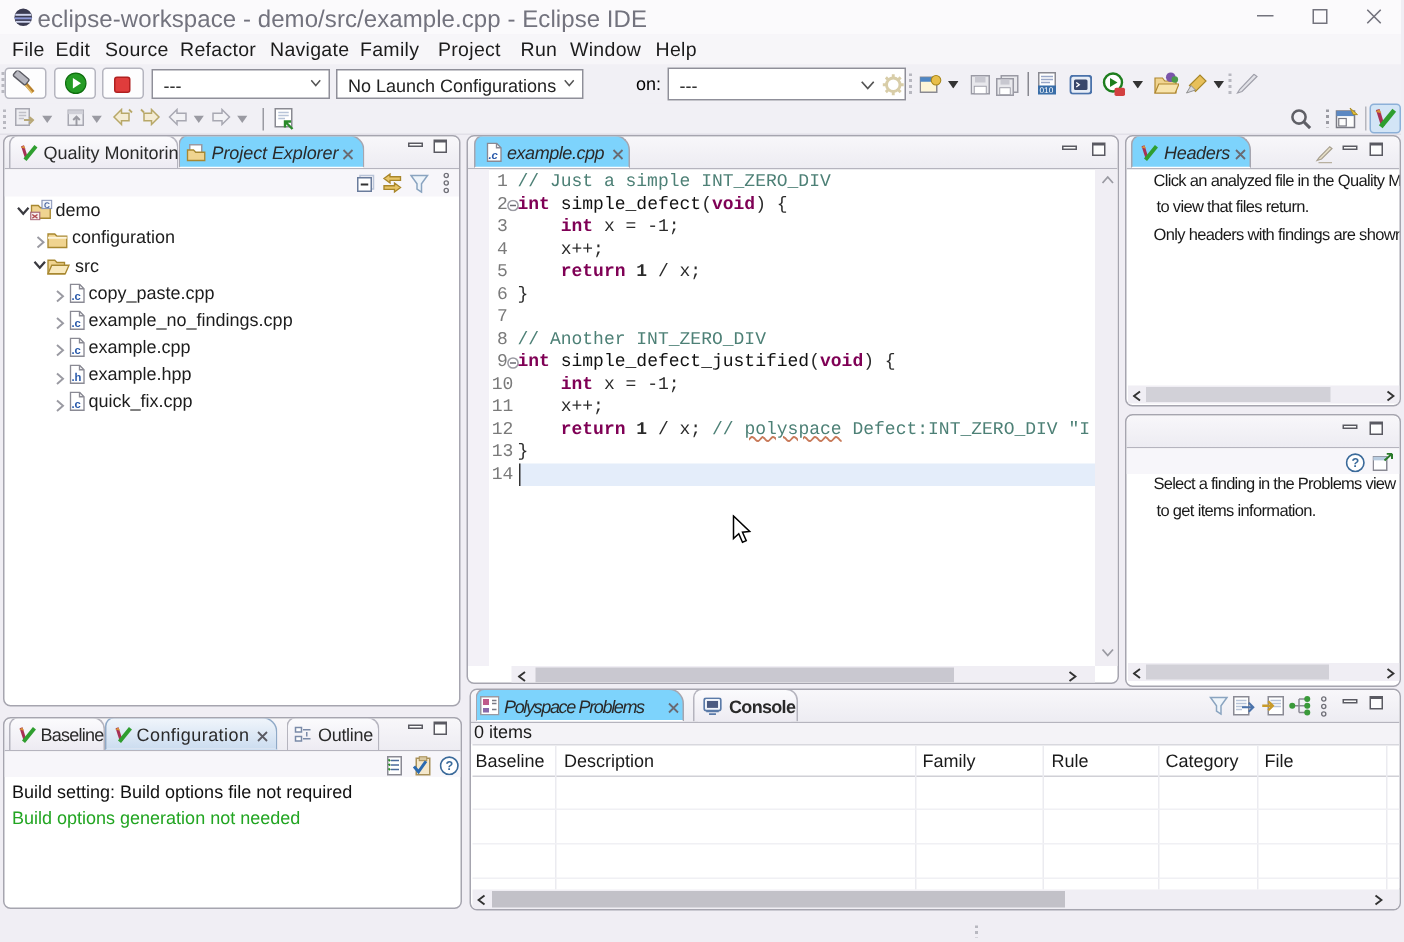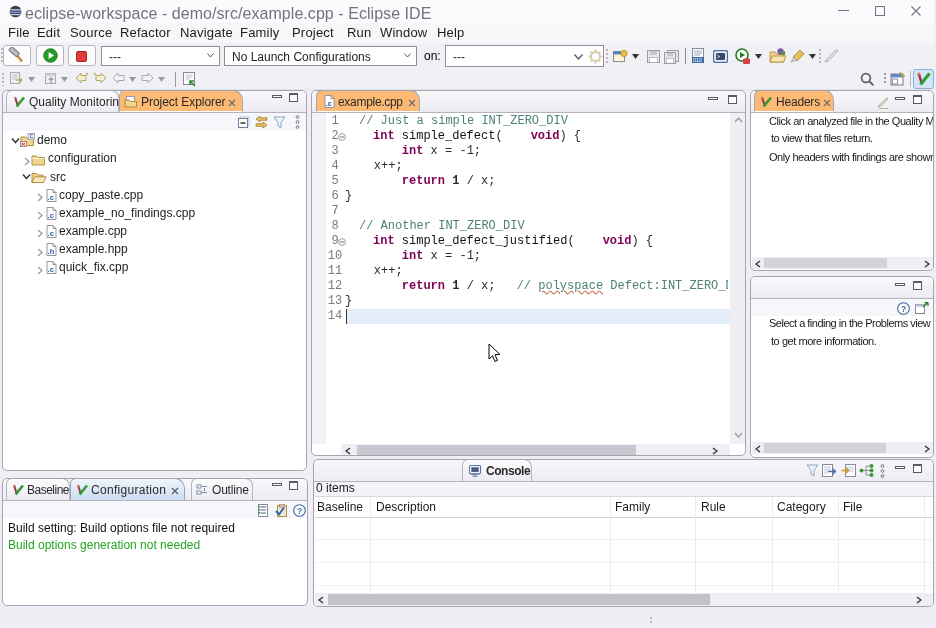--- a/index.html
+++ b/index.html
@@ -17,28 +17,28 @@
   .menuitem { position:absolute; top:2px; }
   #toolbar1 { left:0; top:43px; width:934px; height:26px; background:#f1f0f5; }
   #toolbar2 { left:0; top:69px; width:934px; height:21px; background:#f1f0f5; border-bottom:1px solid #e2e0e8; }
   .tbtn { position:absolute; background:#fdfdfe; border:1px solid #b5b5bf; border-radius:3px; }
   .combo { position:absolute; background:#fff; border:1px solid #8f8f99; font-size:12px; color:#222; }
   .combo .arr { position:absolute; right:5px; top:6px; width:7px; height:5px; }
   
   .panel { position:absolute; background:#fff; border:1px solid #a6a5af; border-radius:5px; overflow:hidden; }
   .phead { position:absolute; left:0; top:0; right:0; height:22px; background:linear-gradient(#f8f7fa,#edecf2); border-bottom:1px solid #b5b4be; border-radius:5px 5px 0 0; }
   .tab { position:absolute; top:-1px; height:22px; font-size:12px; color:#2a2a2a; white-space:nowrap; }
-  .tab.active { background:#fdba74; border:1px solid #a6a5af; border-bottom:1px solid #fff; border-radius:6px 10px 0 0; }
+  .tab.active { background:#7dd3fc; border:1px solid #a6a5af; border-bottom:1px solid #fff; border-radius:6px 10px 0 0;font-style:italic; }
   .tab.inactive { border:1px solid #b5b4be; border-bottom:none; border-radius:6px 8px 0 0; background:linear-gradient(#fbfbfd,#edebf2); }
   .tab.focus { background:linear-gradient(#f0f5fb,#ccddf0); border:1px solid #8fa9c7; border-bottom:1px solid #cfe0f2; border-radius:6px 10px 0 0; }
   .tablabel { position:absolute; top:4px; }
   .mono { font-family:"Liberation Mono", monospace; }
-  .kw { color:#7f0055; font-weight:bold;margin-left:28px; }
+  .kw { color:#7f0055; font-weight:bold; }
   .fn { color:#111; font-weight:normal; }
-  .cm { color:#4d8076;margin-left:14px; }
+  .cm { color:#4d8076; }
   .scrollh { position:absolute; background:#f0eef4; }
   .thumb { position:absolute; background:#c9c8d0; }
 </style>
 </head>
 <body>
   <div class="abs" id="titlebar"></div>
   <svg class="abs" style="left:9px;top:5px" width="13" height="13" viewBox="0 0 16 16">
     <circle cx="8" cy="8" r="7.2" fill="#3b3b52"></circle>
     <rect x="1.5" y="5.2" width="13" height="1.6" fill="#cfd4ee"></rect>
     <rect x="1" y="8.1" width="14" height="1.6" fill="#8f9ad8"></rect>
@@ -85,21 +85,21 @@
     <div class="tbtn" style="left:68px;top:2px;width:28px;height:21px"></div>
     <div class="abs" style="left:76px;top:8px;width:11px;height:11px;background:#e03c3c;border:1px solid #b02020;border-radius:2px"></div>
 
     <div class="combo" style="left:101px;top:3px;width:119px;height:20px">
       <span style="position:absolute;left:7px;top:3px">---</span>
       <svg class="arr" viewBox="0 0 7 5">
         <path d="M0.5 0.5 L3.5 4 L6.5 0.5" stroke="#555" fill="none"></path>
       </svg>
     </div>
 
-    <div class="combo" style="left:224px;top:3px;width:193px;height:20px">
+    <div class="combo" style="left:224px;top:3px;width:165px;height:20px">
       <span style="position:absolute;left:7px;top:3px">No Launch Configurations</span>
       <svg class="arr" viewBox="0 0 7 5">
         <path d="M0.5 0.5 L3.5 4 L6.5 0.5" stroke="#555" fill="none"></path>
       </svg>
     </div>
     <span class="abs" style="left:424px;top:6px;font-size:12px;color:#000000">on:</span>
 
     <div class="combo" style="left:445px;top:2px;width:159px;height:22px">
       <span style="position:absolute;left:7px;top:4px">---</span>
       <svg class="abs" style="left:128px;top:8px" width="9" height="6" viewBox="0 0 9 6">
@@ -472,21 +472,21 @@
     <svg class="abs" style="left:146px;top:25px" width="13" height="13" viewBox="0 0 13 13">
       <circle cx="6.5" cy="6.5" r="5.8" fill="#fff" stroke="#3a6a9a" stroke-width="1.1"></circle>
       <text x="4" y="9.5" font-size="8.5" fill="#3a6a9a" font-weight="bold" font-family="Liberation Sans">?</text>
     </svg>
     <svg class="abs" style="left:164px;top:25px" width="14" height="13" viewBox="0 0 14 13">
       <rect x="0.5" y="2.5" width="9" height="9" fill="#fff" stroke="#8a8a94"></rect>
       <rect x="0.5" y="2.5" width="9" height="2.4" fill="#b8cce0"></rect>
       <path d="M8 5 L13 0.5 M13 0.5 L9.5 0.5 M13 0.5 L13 4" stroke="#2a7a2a" stroke-width="1.3" fill="none"></path>
     </svg>
     <div class="abs" style="left:18px;top:40px;font-size:11px;letter-spacing:-0.5px;color:#1a1a1a;white-space:nowrap">Select a finding in the Problems view o</div>
-    <div class="abs" style="left:20px;top:58px;font-size:11px;letter-spacing:-0.45px;color:#1a1a1a;white-space:nowrap">to get more information.</div>
+    <div class="abs" style="left:20px;top:58px;font-size:11px;letter-spacing:-0.45px;color:#1a1a1a;white-space:nowrap">to get items information.</div>
     <div class="scrollh" style="left:1px;top:165px;width:181px;height:12px"></div>
     <div class="thumb" style="left:13px;top:166px;width:122px;height:10px;background:#d2d1d8"></div>
     <svg class="abs" style="left:4px;top:168px" width="6" height="8" viewBox="0 0 6 8">
       <path d="M5 1 L1 4 L5 7" stroke="#333" stroke-width="1.3" fill="none"></path>
     </svg>
     <svg class="abs" style="left:173px;top:168px" width="6" height="8" viewBox="0 0 6 8">
       <path d="M1 1 L5 4 L1 7" stroke="#333" stroke-width="1.3" fill="none"></path>
     </svg>
   </div>
   <div class="panel" id="p-config" style="left:2px; top:478px; width:306px; height:128px;">
@@ -533,20 +533,32 @@
     </svg>
     <svg class="abs" style="left:290px;top:25px" width="13" height="13" viewBox="0 0 13 13">
       <circle cx="6.5" cy="6.5" r="5.8" fill="#fff" stroke="#3a6a9a" stroke-width="1.1"></circle>
       <text x="4" y="9.5" font-size="8.5" fill="#3a6a9a" font-weight="bold" font-family="Liberation Sans">?</text>
     </svg>
     <div class="abs" style="left:5px;top:42px;font-size:12px;color:#111">Build setting: Build options file not required</div>
     <div class="abs" style="left:5px;top:59px;font-size:12px;color:#22a522">Build options generation not needed</div>
   </div>
   <div class="panel" id="p-problems" style="left:313px; top:459px; width:621px; height:148px;">
     <div class="phead"></div>
+    <div class="tab active" style="left:3px;width:139px">
+      <svg class="abs" style="left:2px;top:4px" width="13" height="13" viewBox="0 0 13 13">
+        <rect x="0.5" y="0.5" width="12" height="12" fill="#fff" stroke="#9a9aa2"></rect>
+        <rect x="2" y="2" width="4" height="4" fill="#c05a8a"></rect>
+        <rect x="2" y="8" width="4" height="3" fill="#8a6aaa"></rect>
+        <path d="M8 3 H11 M8 5 H11 M8 9 H11" stroke="#7a7a84" stroke-width="1"></path>
+      </svg>
+      <span class="tablabel" style="left:18px;letter-spacing:-0.9px">Polyspace Problems</span>
+      <svg class="abs" style="left:127px;top:8px" width="8" height="8" viewBox="0 0 8 8">
+        <path d="M1 1 L7 7 M7 1 L1 7" stroke="#6a6a72" stroke-width="1.2"></path>
+      </svg>
+    </div>
     <div class="tab inactive" style="left:148px;width:70px">
       <svg class="abs" style="left:5px;top:5px" width="14" height="12" viewBox="0 0 15 13">
         <rect x="1.5" y="0.5" width="12" height="9" rx="1.5" fill="#f0f4fa" stroke="#5a7aa8" stroke-width="1.2"></rect>
         <rect x="3.5" y="2.5" width="8" height="5" fill="#4a5a80"></rect>
         <path d="M5 12 H10 M3 10 H12" stroke="#5a7aa8" stroke-width="1.2"></path>
       </svg>
       <span class="tablabel" style="left:23px;font-weight:bold;letter-spacing:-0.45px">Console</span>
     </div>
 
     <svg class="abs" style="left:492px;top:4px" width="13" height="13" viewBox="0 0 13 13">

